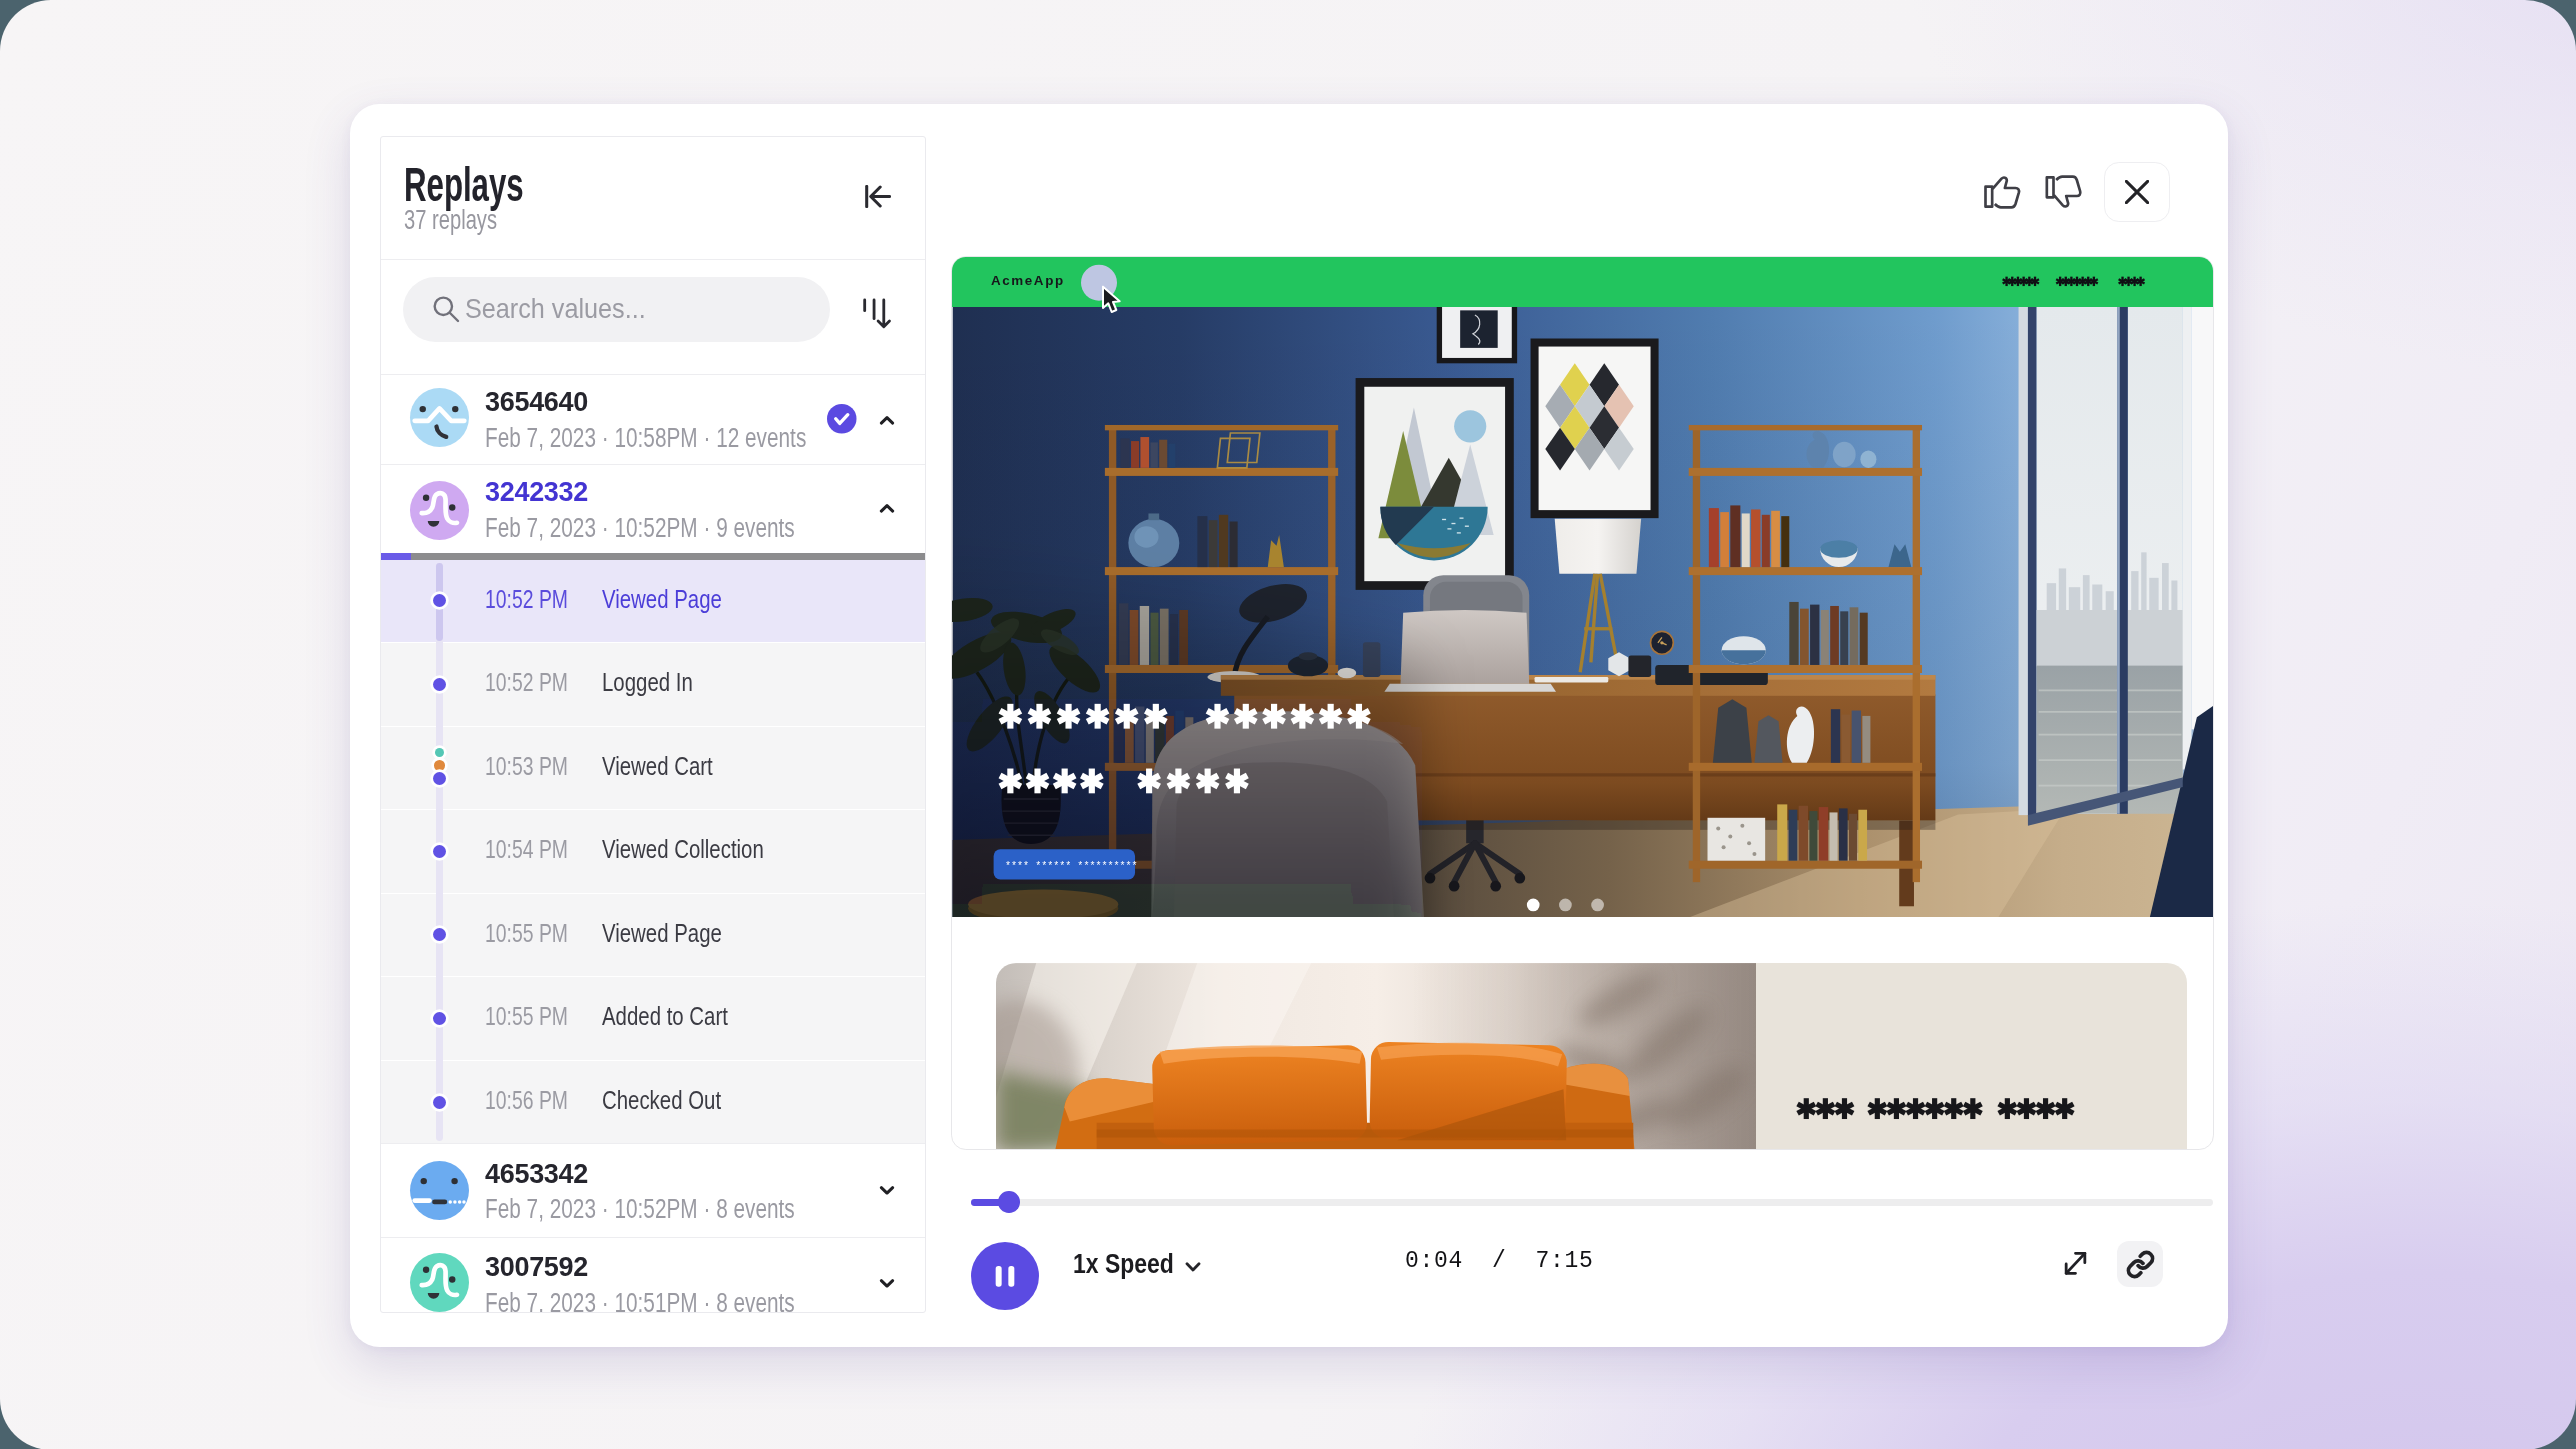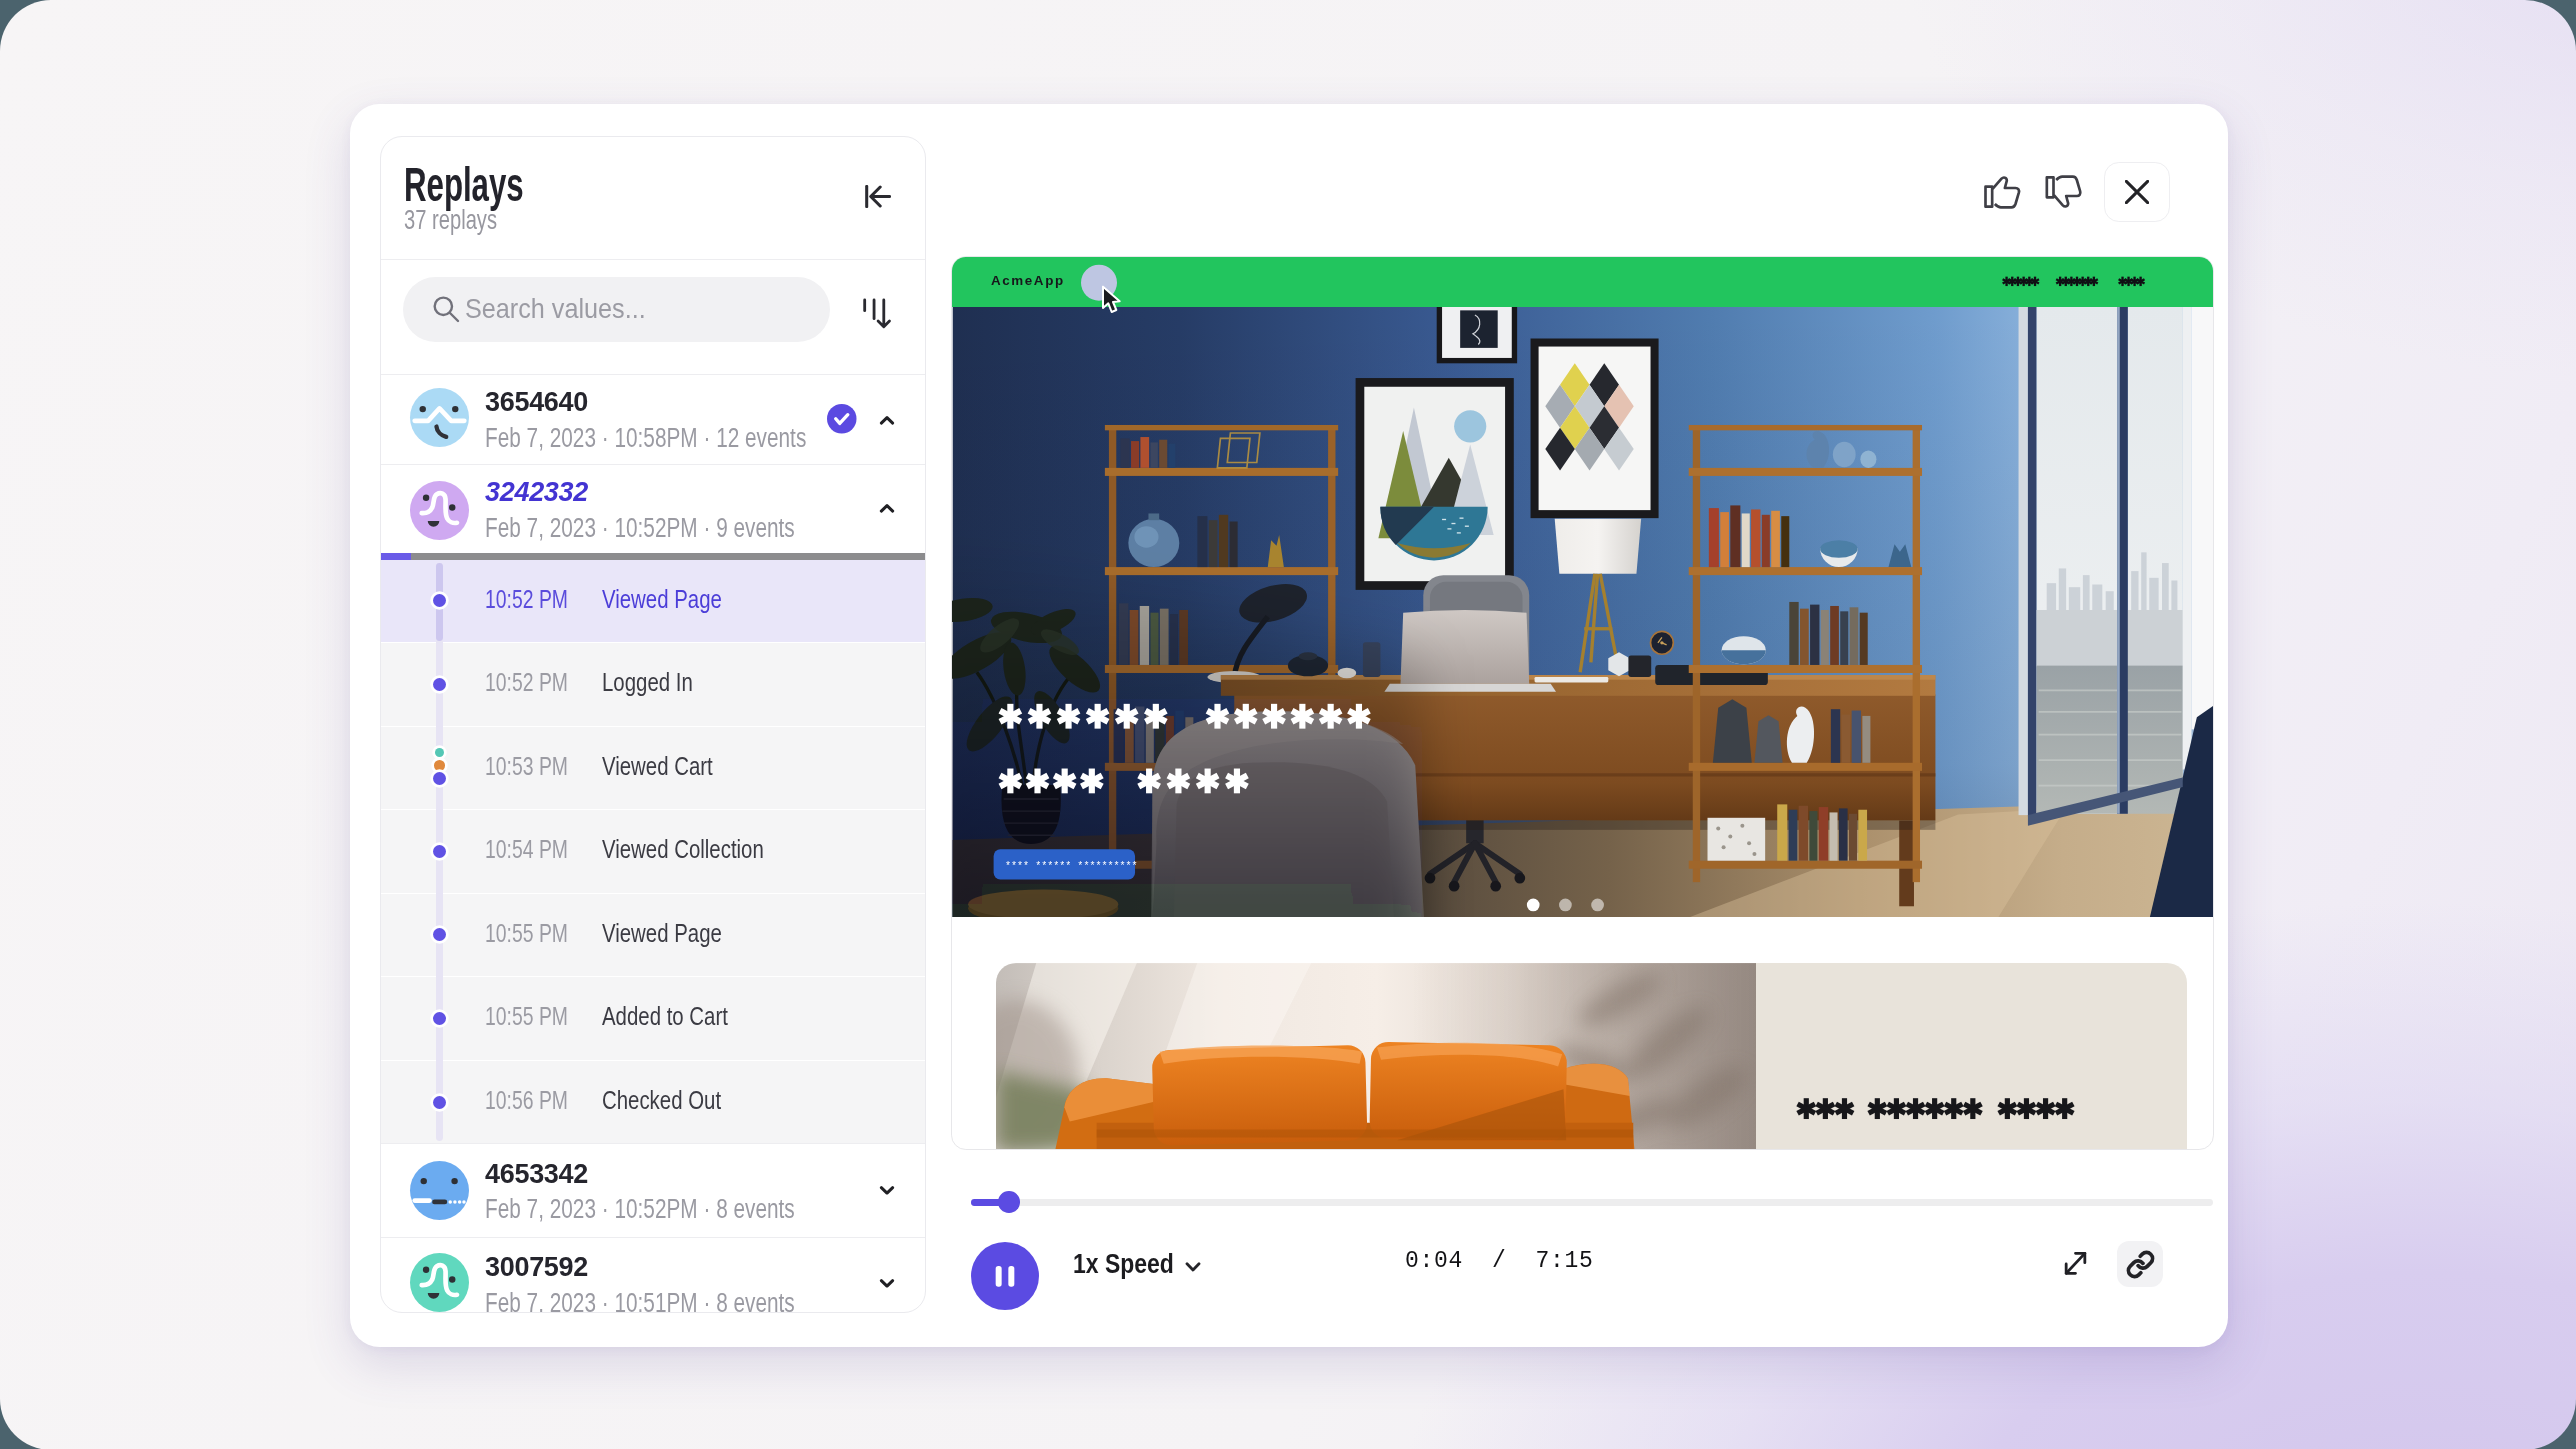--- a/index.html
+++ b/index.html
@@ -19,21 +19,21 @@
   }
   .abs { position:absolute; }
   .card {
     position:absolute; left:350px; top:104px; width:1878px; height:1243px;
     background:#ffffff; border-radius:29.5px;
     box-shadow:0 17.4px 47px rgba(90,70,150,0.16), 0 2.7px 10.7px rgba(90,70,150,0.06);
   }
   
   .list {
     position:absolute; left:380px; top:136px; width:546px; height:1177px;
-    background:#fff; border:1.3px solid #eaeaee; border-radius:22px; overflow:hidden;
+    background:#fff; border:1.3px solid #eaeaee; border-radius:3px; overflow:hidden;
   }
   .list .inner { position:absolute; left:-380px; top:-136px; width:2576px; height:1450px; }
   .hdiv { position:absolute; left:380px; width:546px; height:1.3px; background:#ededf0; }
   .t-replays { position:absolute; left:403px; top:160px; font-size:48px; font-weight:700; color:#23232b; line-height:1; transform:scaleX(0.65); transform-origin:0 0; white-space:nowrap; }
   .t-count { position:absolute; left:403px; top:205px; font-size:28px; color:#97979f; line-height:1; transform:scaleX(0.72); transform-origin:0 0; white-space:nowrap; }
   .search {
     position:absolute; left:402px; top:276px; width:427px; height:65px;
     background:#f1f1f3; border-radius:33px;
   }
   .t-search { position:absolute; left:464px; top:294px; font-size:28px; color:#9b9ba3; line-height:1; transform:scaleX(0.9); transform-origin:0 0; white-space:nowrap; }
@@ -140,21 +140,21 @@
 
   <div class="hdiv" style="top:463px;"></div>
 
   <div class="avatar" style="left:409px; top:480px; background:#cfa9f1;"></div>
   <svg class="abs" style="left:409px; top:480px;" width="59" height="59" viewBox="0 0 88 88">
     <circle cx="24" cy="25" r="4.8" fill="#2e3035"></circle>
     <circle cx="63" cy="39.5" r="4.8" fill="#2e3035"></circle>
     <path d="M17.5 48 C25 48.5 30 46 33 40 C36.5 32 34 23.5 40 19.8 C45.5 16.5 52.5 18.5 53 27 C53.5 37 51.5 48 55.5 56 C58 61 64 63.5 70 62.3" fill="none" stroke="#fff" stroke-width="7" stroke-linecap="round"></path>
     <path d="M26.5 59.5 a 8.6 8.6 0 0 0 17.2 0 z" fill="#303238"></path>
   </svg>
-  <div class="rowid" style="top:478px; color:#4334d2;font-style:italic;">3242332</div>
+  <div class="rowid" style="top:478px; color:#4334d2;">3242332</div>
   <div class="rowdate" style="top:514px;">Feb 7, 2023 · 10:52PM · 9 events</div>
   <svg class="abs" style="left:878px; top:502px;" width="16" height="10.7" viewBox="0 0 24 16">
     <path d="M3.5 12 L12 4 L20.5 12" fill="none" stroke="#202024" stroke-width="4.6" stroke-linecap="round" stroke-linejoin="round"></path>
   </svg>
 
   <div class="abs" style="left:380px; top:552px; width:546px; height:6.7px; background:#8c8c8e;"></div>
   <div class="abs" style="left:380px; top:552px; width:29.5px; height:6.7px; background:#6a5be8;"></div>
 
   <div class="evrow" style="top:559px; height:82px; background:#e9e6f9;"></div>
   <div class="evrow" style="top:642px; height:83px;"></div>

